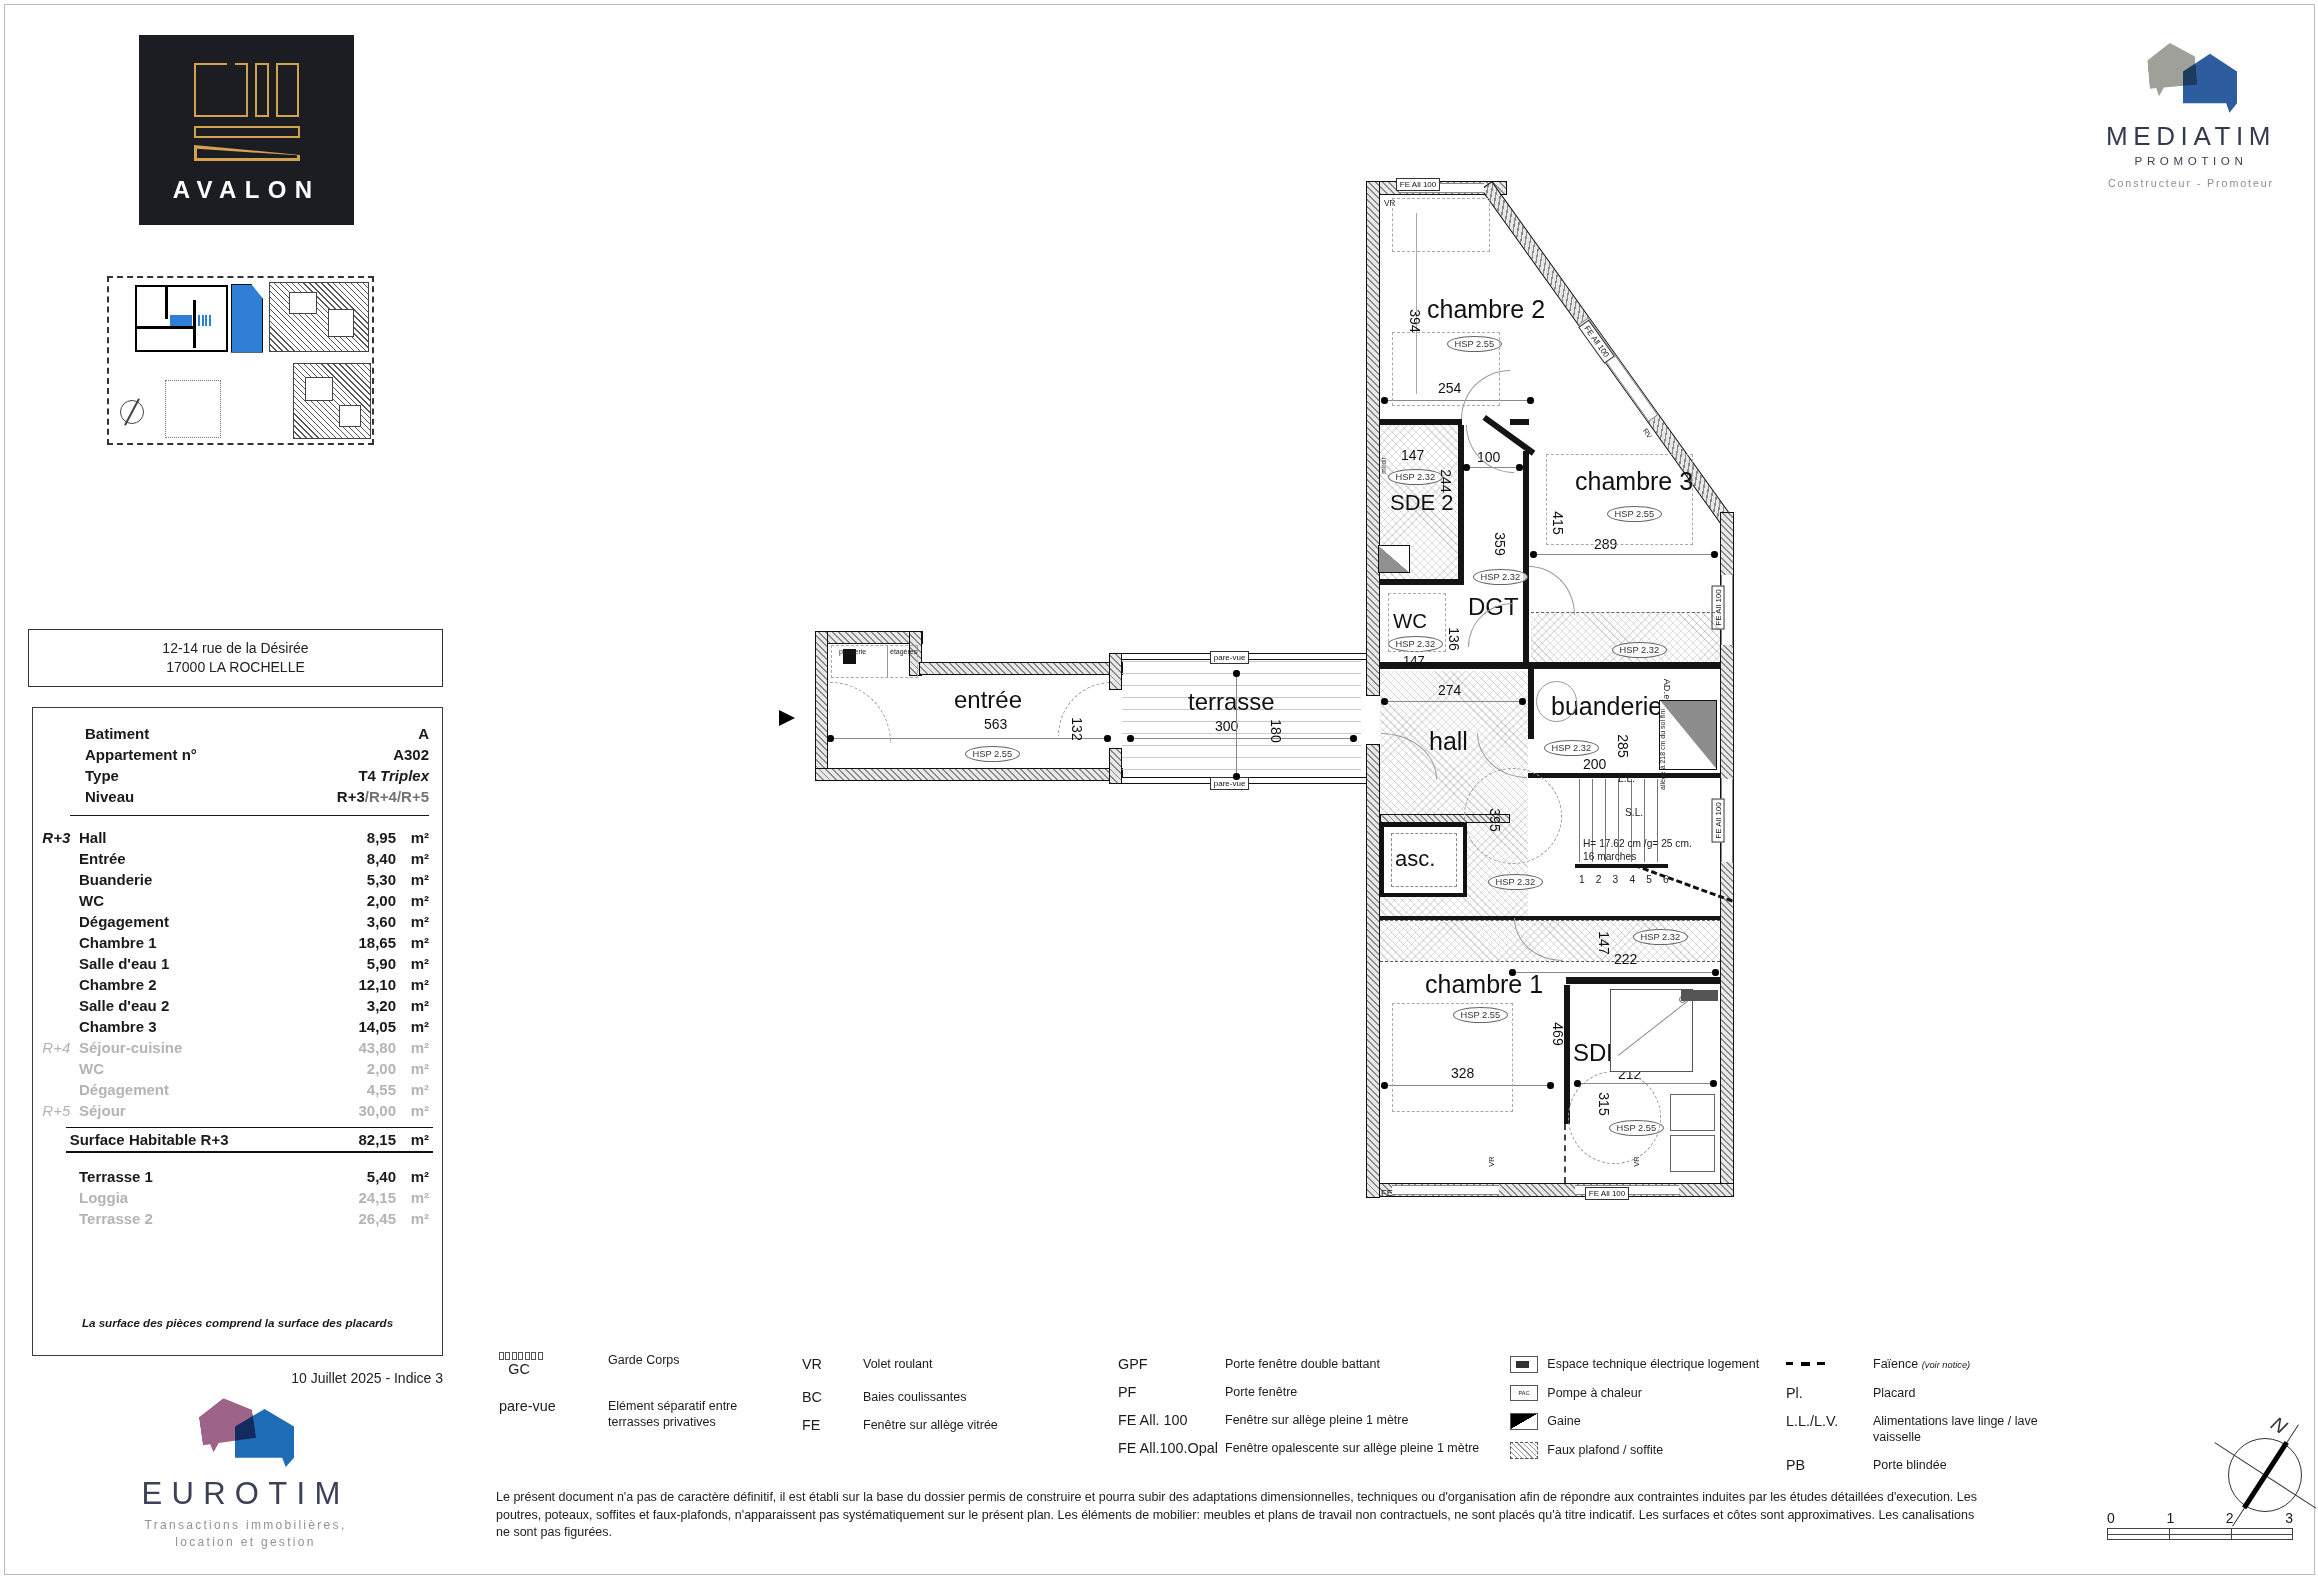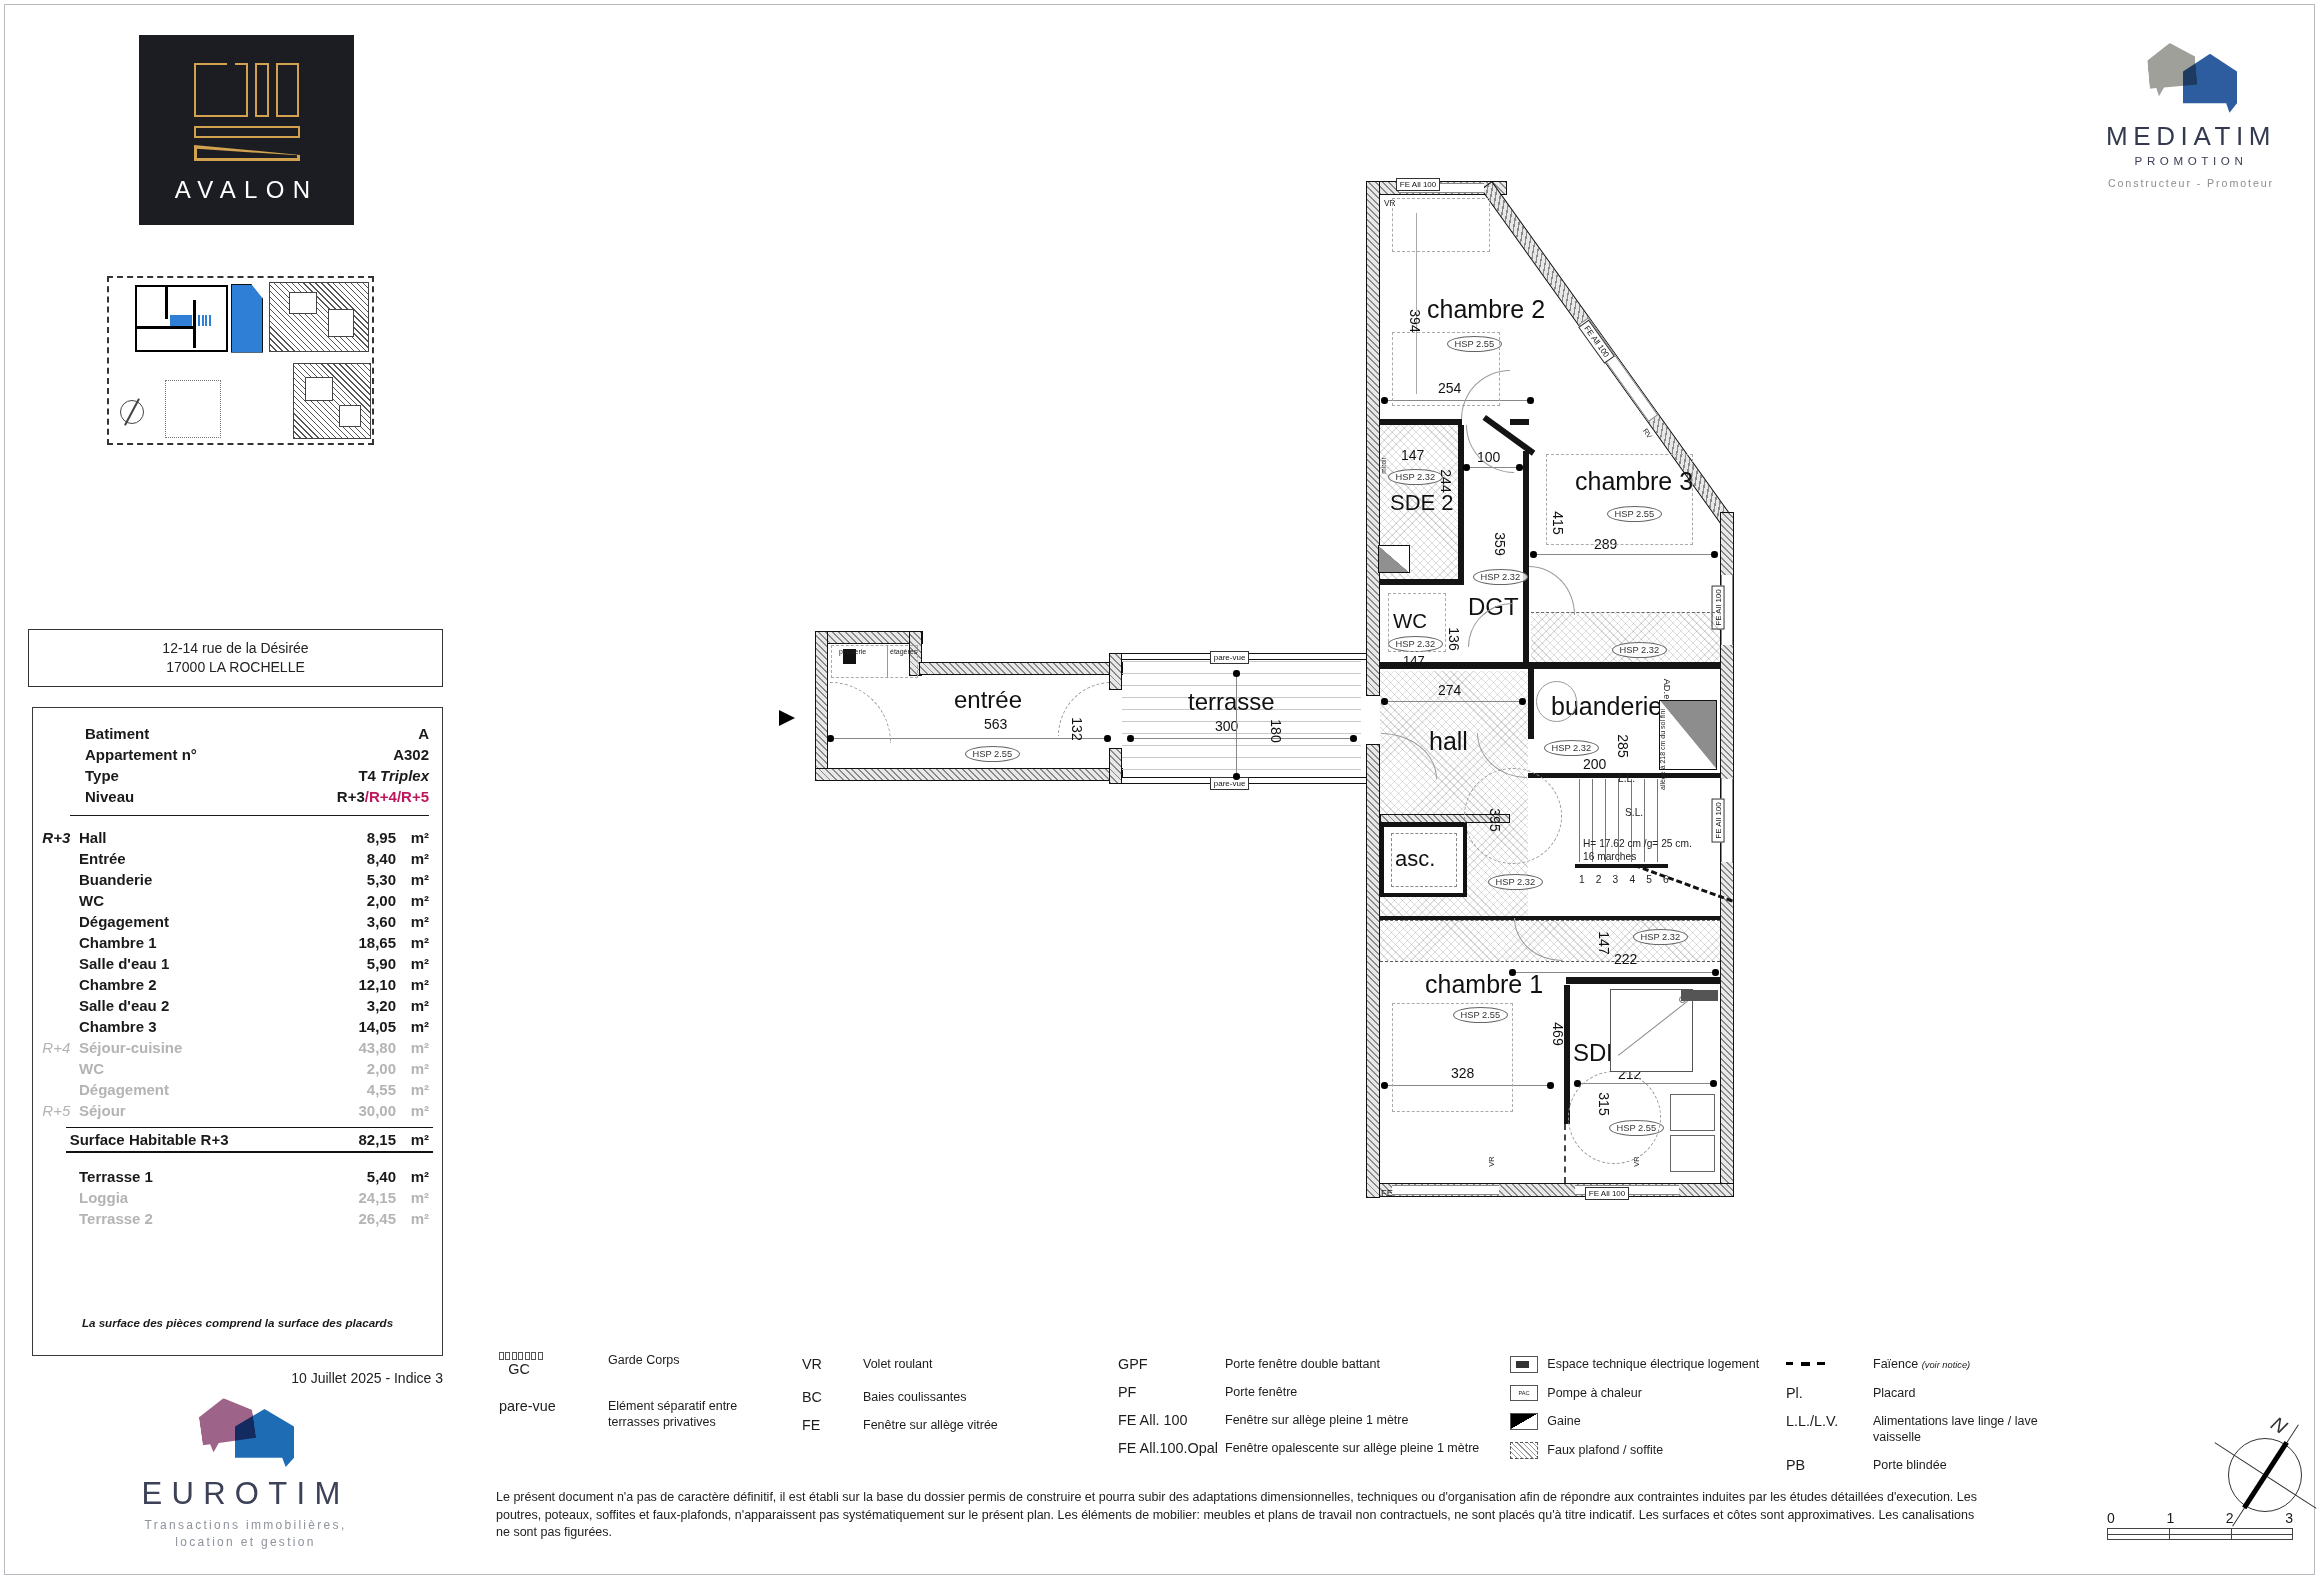--- a/index.html
+++ b/index.html
@@ -3,29 +3,29 @@
 <meta charset="utf-8">
 <style>
   *{box-sizing:border-box;margin:0;padding:0}
   body{font-family:"Liberation Sans",sans-serif;background:#fff;color:#1a1a1a}
   #page{position:relative;width:2319px;height:1579px;background:#fff;overflow:hidden}
   #frame{position:absolute;inset:3.7px;border:0.9px solid #b8bcc0;pointer-events:none}
 
   
   .avalon{position:absolute;left:139px;top:35px;width:215px;height:190px;background:#1b1d22}
   .gold{border:2.8px solid #d2a24e;position:absolute}
-  .avalon-name{position:absolute;left:0;top:141px;width:100%;text-align:center;color:#fff;font-size:24px;letter-spacing:8.3px;font-weight:400}
+  .avalon-name{position:absolute;left:0;top:141px;width:100%;text-align:center;color:#fff;font-size:24px;letter-spacing:8.3px;font-weight:700}
   .siteplan{position:absolute;left:107px;top:276px;width:267px;height:169px;border:2.3px dashed #333;background:#fff}
   .hatchblk{position:absolute;background:repeating-linear-gradient(45deg,#555 0 0.9px,transparent 0.9px 4.2px);border:0.9px solid #444}
   .addressbox{position:absolute;left:28px;top:629px;width:415px;height:58px;border:1.4px solid #333;display:flex;flex-direction:column;justify-content:center;text-align:center;font-size:14px;line-height:18.6px;color:#222}
   .panel{position:absolute;left:32px;top:707px;width:411px;height:649px;border:1.4px solid #3a3a3a;font-size:15px}
   .irow{display:flex;padding:0 13px 0 52px;height:21px;align-items:center}
   .ilabel{flex:1;font-weight:700}
   .ivalue{font-weight:700;text-align:right;white-space:nowrap}
-  .mutedtxt{color:#be185d}
+  .mutedtxt{color:#737373}
   .divider{border-top:1.9px solid #1a1a1a;margin:8.3px 13px 11px 37px}
   .arow{display:flex;padding:0 13px 0 0;height:21px;align-items:center;font-weight:700}
   .arow .lvl{width:46px;text-align:left;padding-left:9.3px;font-style:italic}
   .arow .aname{flex:1}
   .arow .aval{width:59px;text-align:right}
   .arow .aunit{width:33px;text-align:right}
   .arow.muted{color:#b4b4b4}
   .arow.muted .lvl{font-weight:400}
   .total{display:flex;margin:5.6px 9.3px 0 33px;border-top:1.4px solid #111;border-bottom:2.3px solid #111;padding:2.8px 3.7px 3.7px 3.7px;font-weight:700}
   .total .aname{flex:1}

